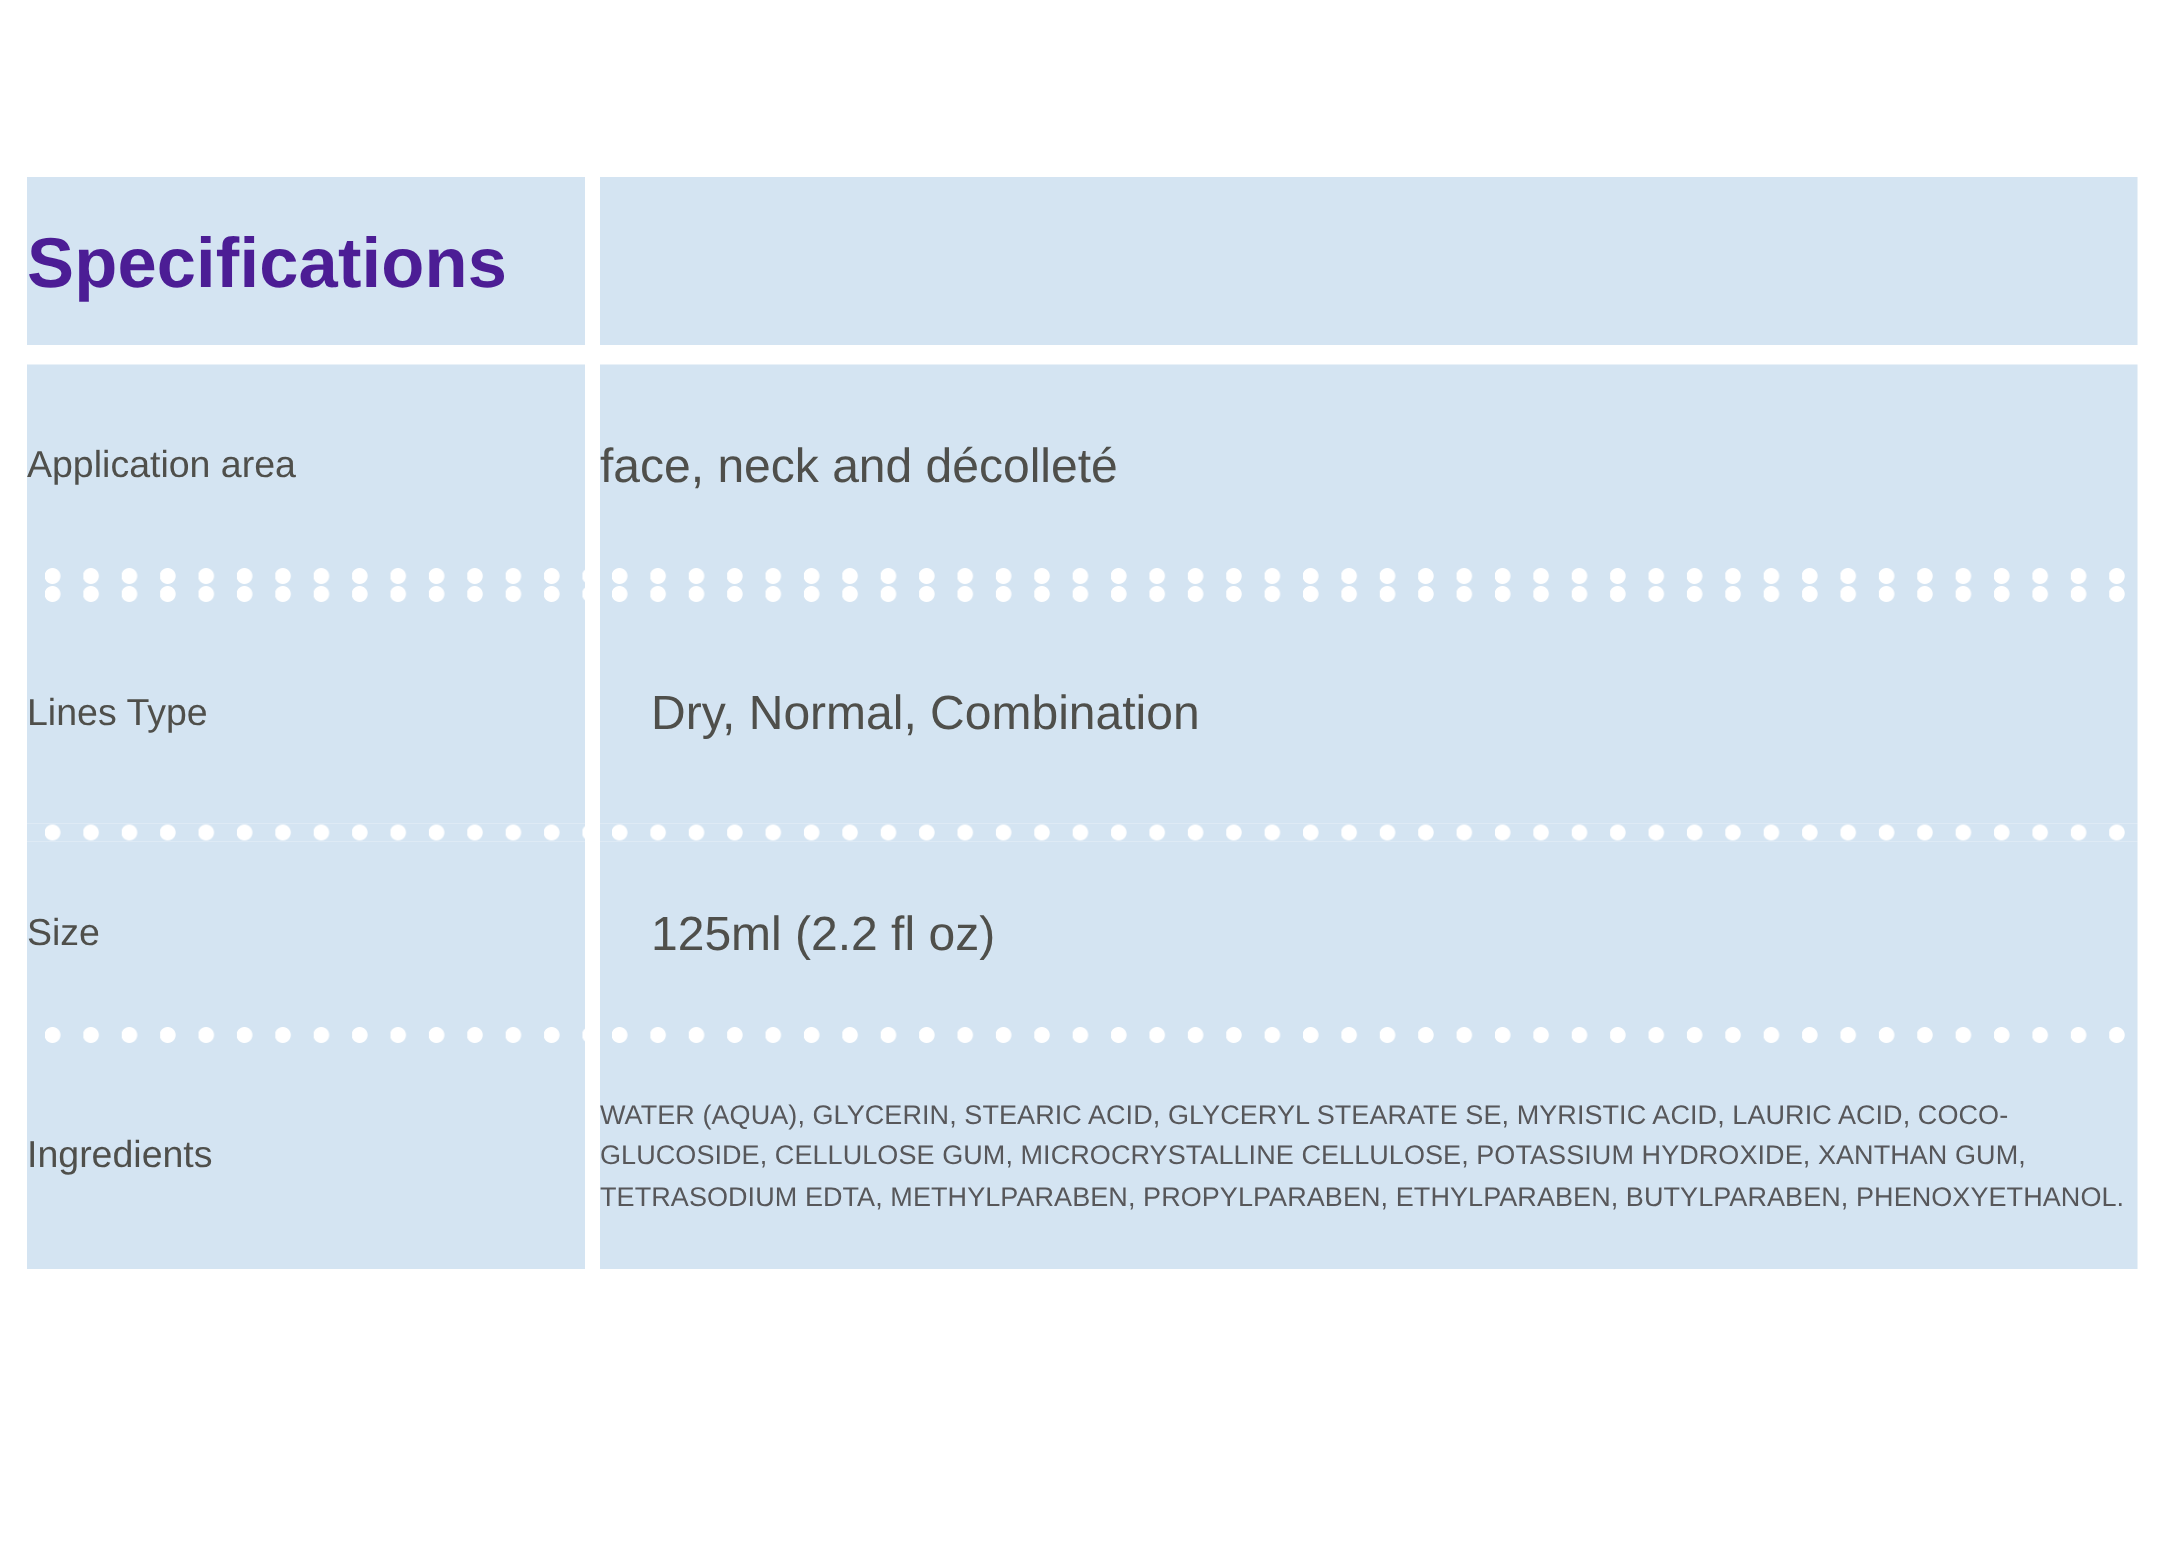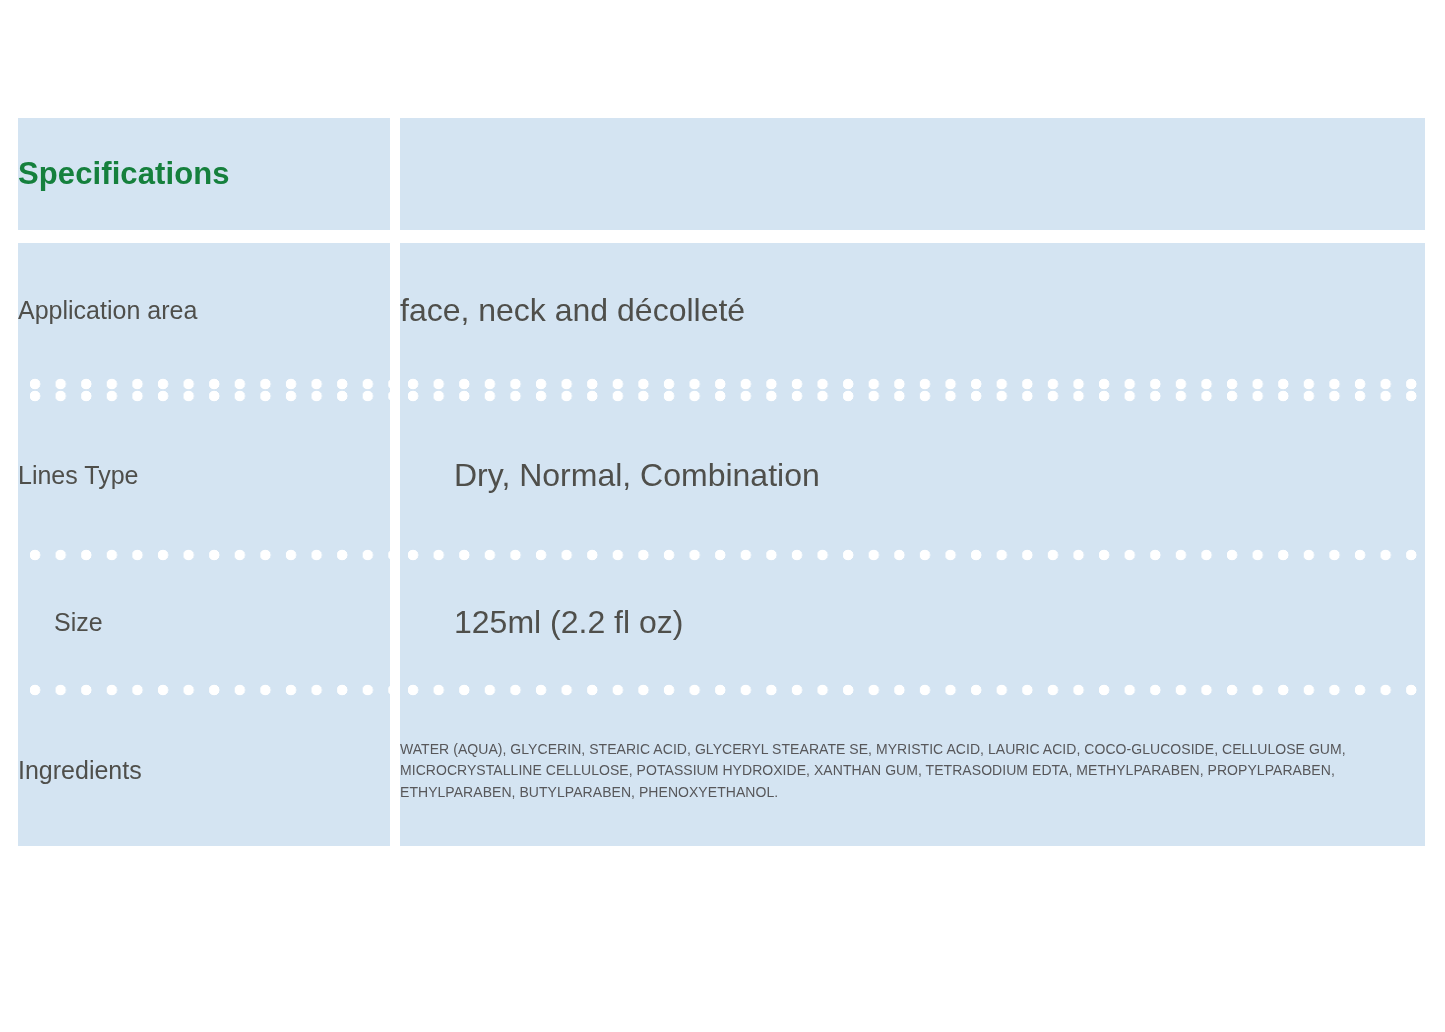--- a/index.html
+++ b/index.html
@@ -41,23 +41,23 @@
   }
 
   
   .col-label { width: 372px; }
   .col-gutter { width: 10px; background: #ffffff !important; }
   .col-value  { width: 1025px; }
 
   
   .header-row td { height: 112px; }
   .header-title {
-    font-size: 31px;
+    font-size: 47px;
     font-weight: bold;
-    color: #15803d;
+    color: #4c1d95;
     padding-left: 18px;
     letter-spacing: 0.1px;
   }
   .header-spacer { }
 
   
   .hdr-gap td {
     height: 13px;
     background: #ffffff !important;
     padding: 0;
@@ -75,27 +75,27 @@
     padding-left: 18px;
     line-height: 1.18;
   }
   .cell-value {
     font-size: 32px;
     color: #4f4f4b;
     padding-left: 42px;
     padding-right: 16px;
     line-height: 1.35;
   }
-  .cell-value.indent-more { padding-left: 54px; }
+  .cell-value.indent-more { padding-left: 34px; }
 
   
   .row-application  td { height: 135px; }
   .row-concern      td { height: 152px; }
   .row-skintype     td { height: 147px; }
-  .row-size         td { height: 123px; padding-left: 36px; }
+  .row-size         td { height: 123px; }
   .row-ingredients  td { height: 150px; }
 
   
   .sep-row td {
     height: 12px;
     padding: 0;
     line-height: 0;
     font-size: 0;
     background: #d4e4f2;
   }
@@ -105,21 +105,21 @@
     background-size: 25.6px 12px;
     background-repeat: repeat-x;
     background-position: 12px 0;
   }
   .sep-dots.value-side {
     background-position: 8px 0;
   }
 
   
   .ingredients-text {
-    font-size: 14px;
+    font-size: 18px;
     color: #57575a;
     line-height: 1.52;
     padding-left: 42px;
     padding-right: 56px;
     padding-top: 2px;
     letter-spacing: 0.05px;
   }
 </style>
 </head>
 <body>

